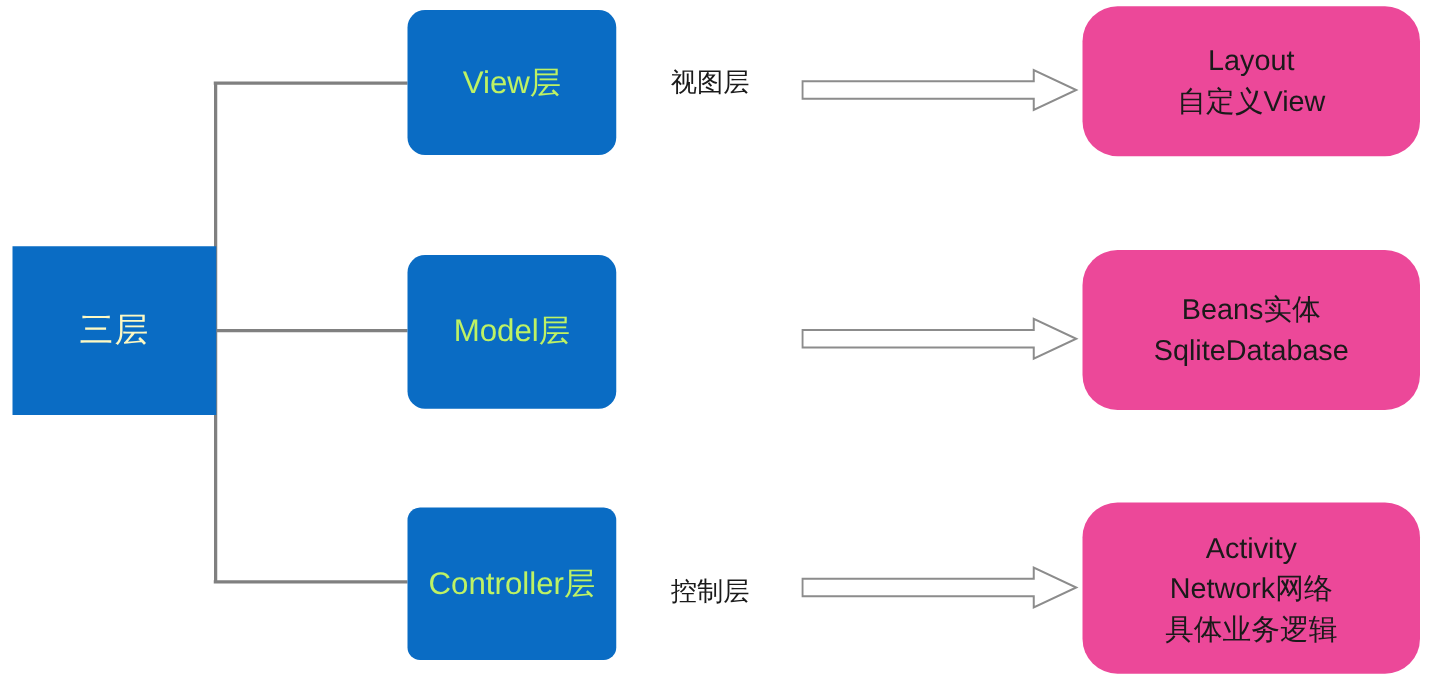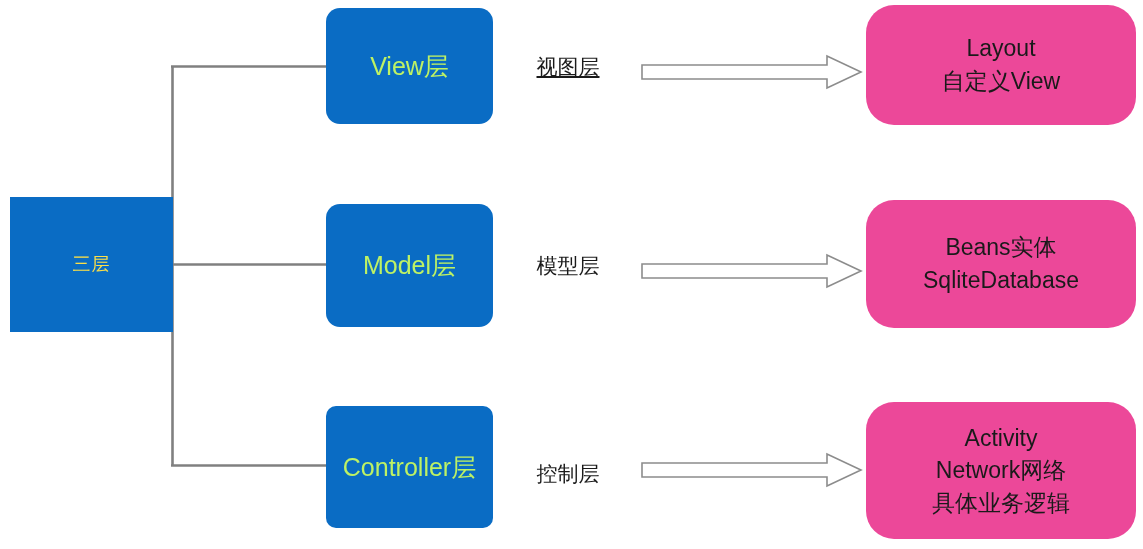--- a/index.html
+++ b/index.html
@@ -27,22 +27,22 @@
     top: 197px;
     width: 163px;
     height: 135px;
     background: #0a6cc4;
     display: flex;
     align-items: center;
     justify-content: center;
     box-sizing: border-box;
   }
   .root-box .label {
-    color: #fde047;
-    font-size: 18px;
+    color: #fef9c3;
+    font-size: 27px;
     letter-spacing: 1px;
     line-height: 1.25;
     text-align: center;
     white-space: pre-line;
   }
 
   
   .bracket {
     position: absolute;
     left: 0;
@@ -79,21 +79,21 @@
   
   .mid-label {
     position: absolute;
     left: 508px;
     width: 120px;
     text-align: center;
     color: #1a1a1a;
     font-size: 21px;
     line-height: 1.2;
   }
-  .mid-label.row0 { top: 54px; text-decoration: underline; }
+  .mid-label.row0 { top: 54px; }
   .mid-label.row1 { top: 253px; }
   .mid-label.row2 { top: 461px; }
 
   
   .arrow {
     position: absolute;
     left: 641px;
     width: 222px;
     height: 36px;
   }
@@ -154,21 +154,20 @@
     <polygon points="1,11 186,11 186,2 220,18 186,34 186,25 1,25" fill="#ffffff" stroke="#8c8c8c" stroke-width="1.6" stroke-linejoin="miter"></polygon>
   </svg>
   <div class="detail-panel row0">
     <span class="label">Layout
 自定义View</span>
   </div>
 
   <div class="layer-box row1">
     <span class="label">Model层</span>
   </div>
-  <div class="mid-label row1">模型层</div>
   <svg class="arrow row1" viewBox="0 0 222 36" preserveAspectRatio="none" aria-hidden="true">
     <polygon points="1,11 186,11 186,2 220,18 186,34 186,25 1,25" fill="#ffffff" stroke="#8c8c8c" stroke-width="1.6" stroke-linejoin="miter"></polygon>
   </svg>
   <div class="detail-panel row1">
     <span class="label">Beans实体
 SqliteDatabase</span>
   </div>
 
   <div class="layer-box row2">
     <span class="label">Controller层</span>

